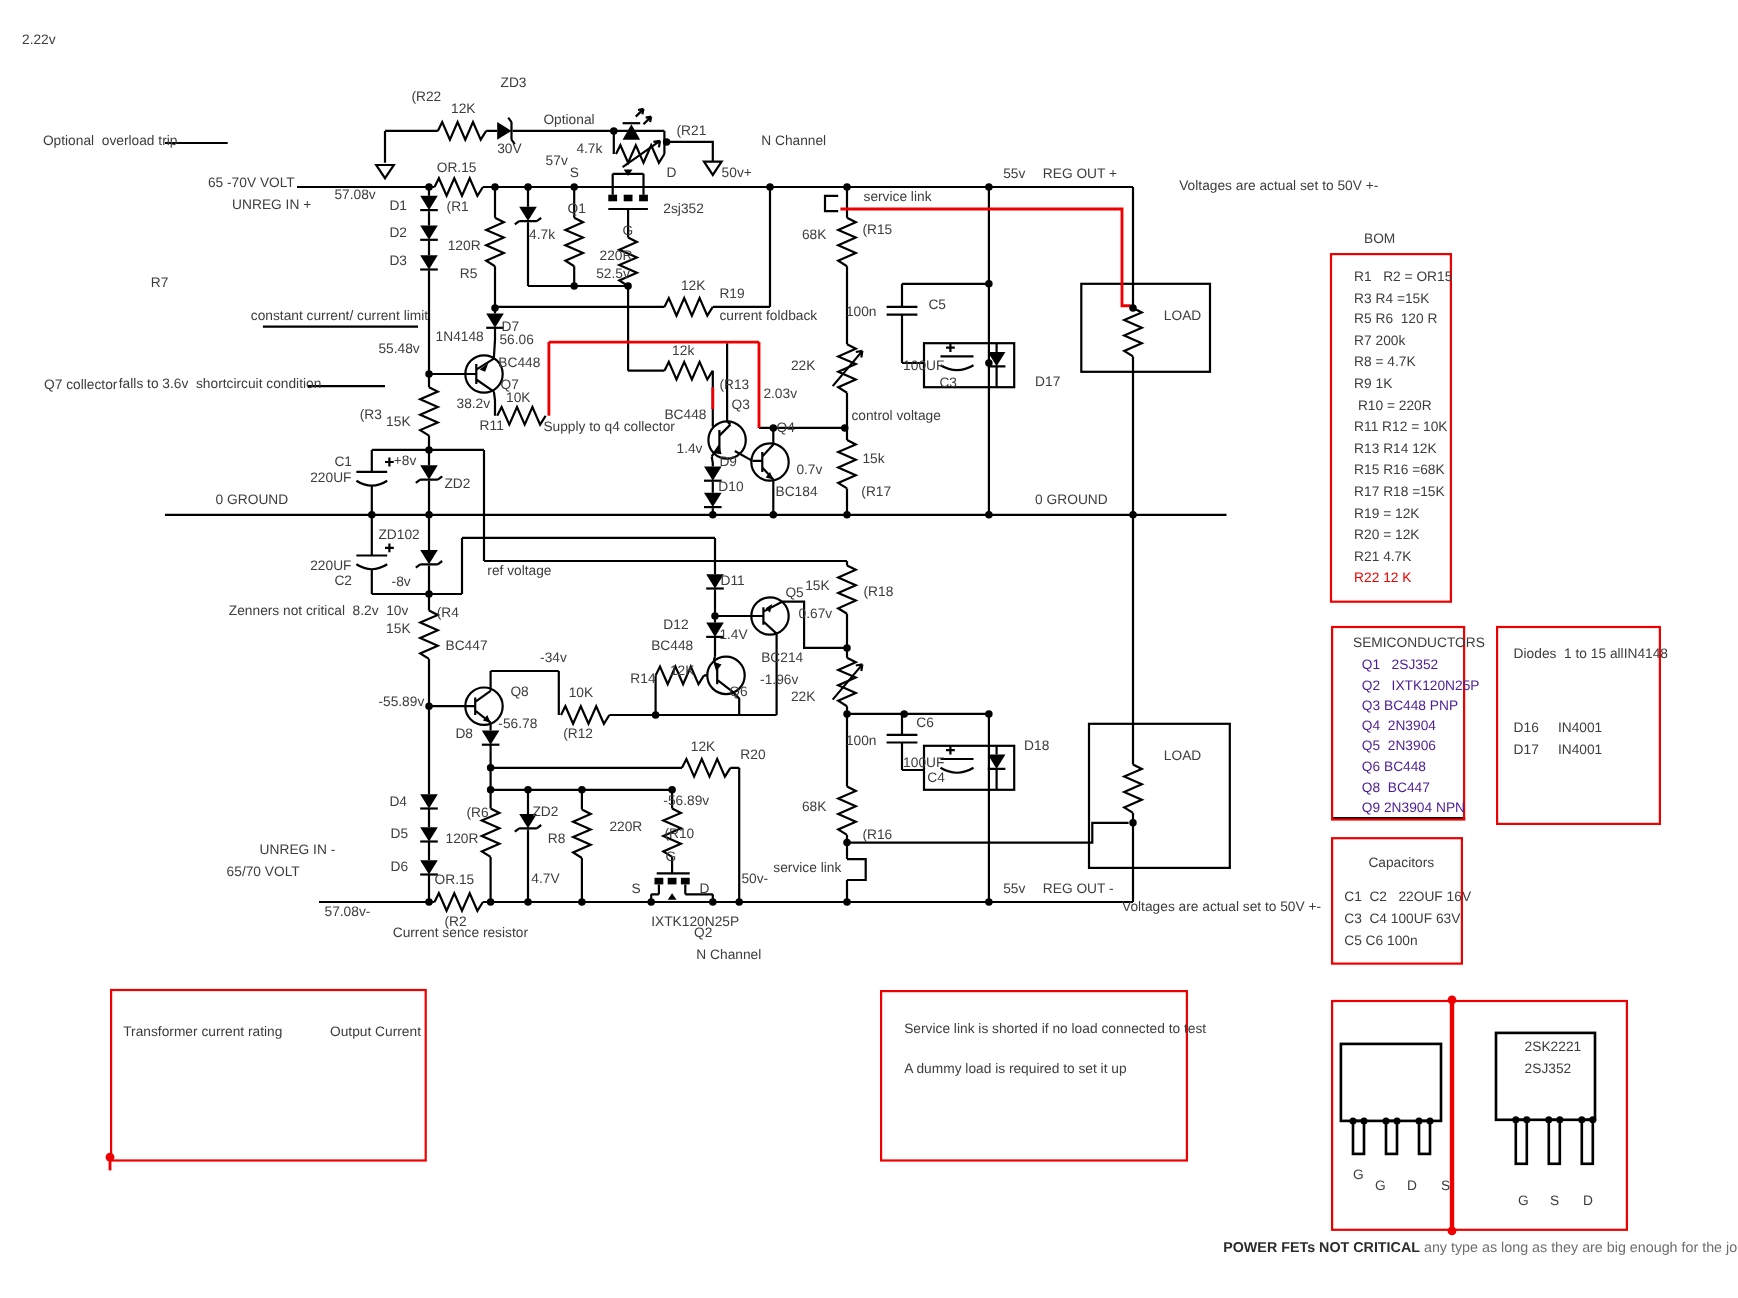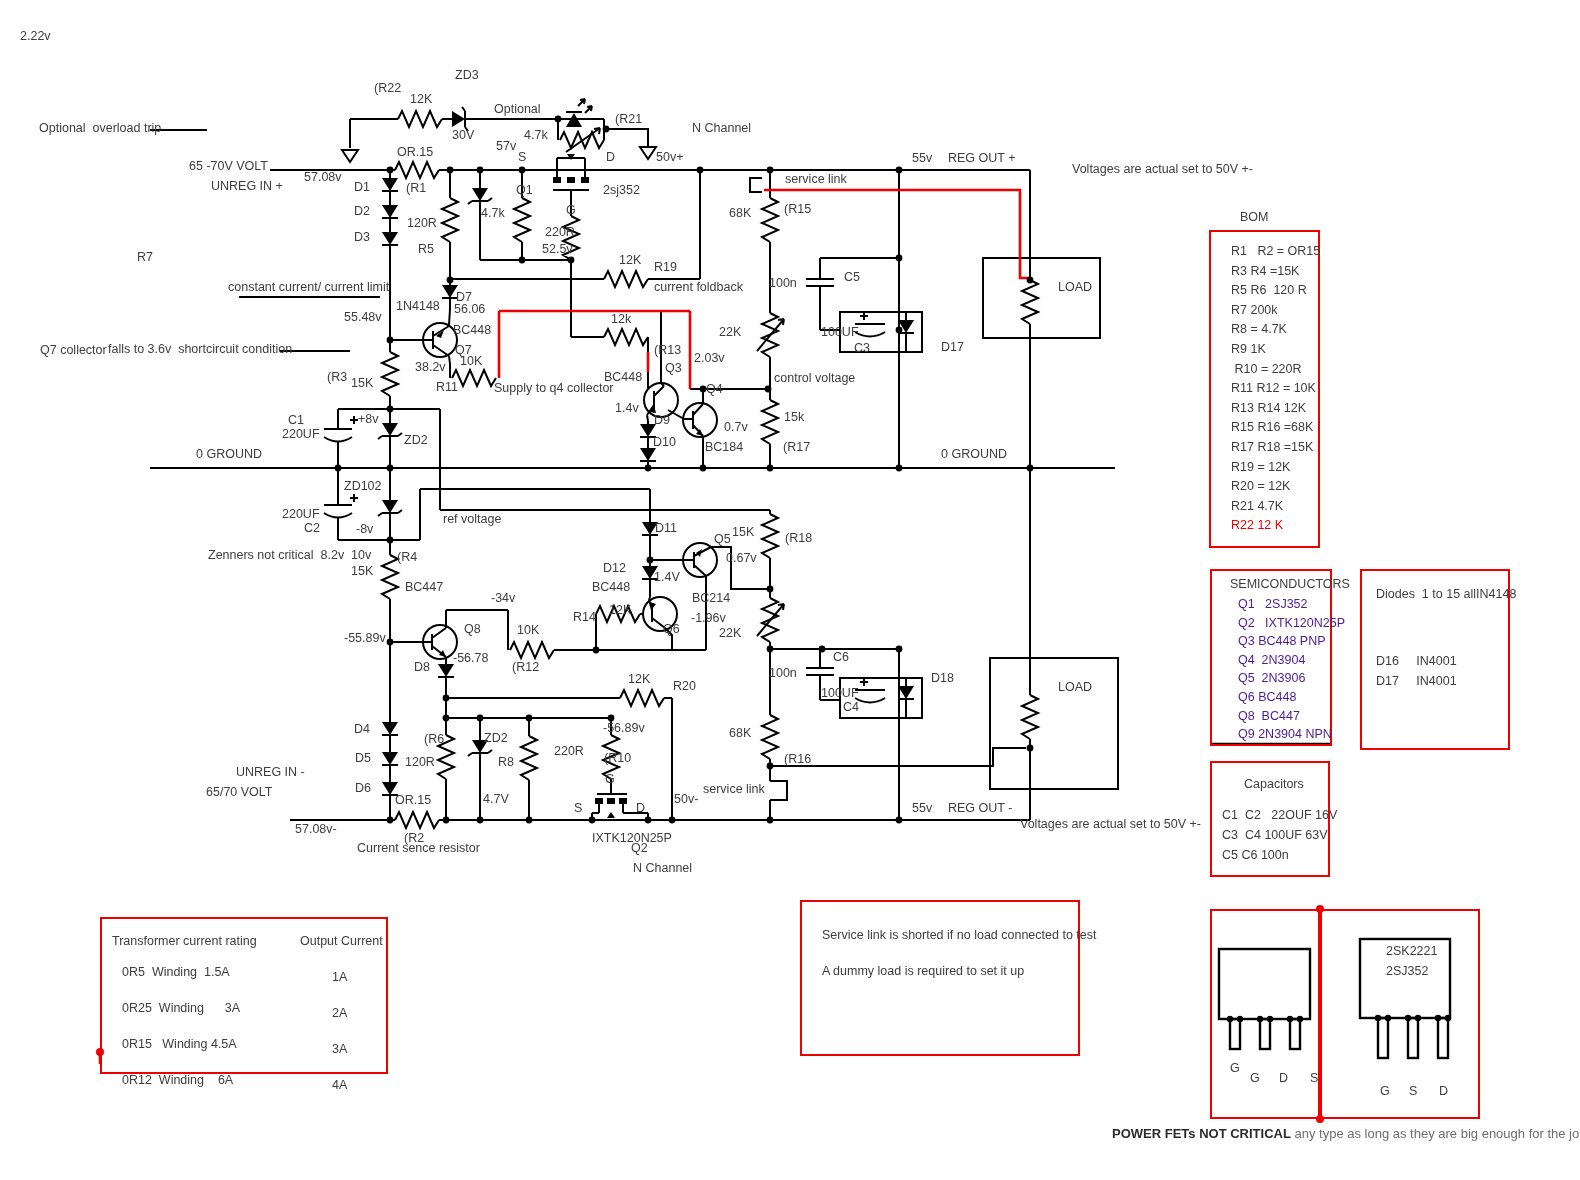--- a/index.html
+++ b/index.html
@@ -15,21 +15,21 @@
   #semis-box{padding:4px 0 0 8px;}
   .semi-title{font-size:12.5px;color:#3d3d3d;margin:2px 0 4px 10px;white-space:pre;}
   .semi-item{font-size:12.5px;color:#4c1d95;line-height:18.6px;white-space:pre;margin-left:18px;}
   #diodes-box{padding:16px 10px 0 14px;}
   .dio-row{display:flex;justify-content:space-between;font-size:12.5px;color:#3d3d3d;white-space:pre;}
   .dio-items{margin-top:50px;}
   .dio-item{font-size:12.5px;color:#3d3d3d;line-height:20px;white-space:pre;}
   #caps-box{padding:8px 0 0 10px;}
   .caps-title{font-size:12.5px;color:#3d3d3d;margin:6px 0 14px 22px;}
   .caps-item{font-size:12.5px;color:#3d3d3d;line-height:20px;white-space:pre;}
-  #transformer-box{padding:15px 0 0 10px;margin-top:18px;}
+  #transformer-box{padding:30px 0 0 10px;}
   .tr-head{display:flex;font-size:12.5px;color:#3d3d3d;}
   .tr-head .c1{width:188px;}
   .tr-row{display:flex;font-size:12.5px;color:#3d3d3d;margin-top:17px;}
   .tr-row .c1{width:188px;white-space:pre;padding-left:10px;}
   .tr-row .c2{padding-top:5px;padding-left:22px;}
   #idle-box{padding:16px 0 0 10px;}
   .idle-line{font-size:12.5px;color:#3d3d3d;line-height:20.5px;white-space:pre;}
   #service-box{padding:26px 0 0 20px;}
   .svc-line{font-size:12.5px;color:#3d3d3d;white-space:pre;}
   .svc-line + .svc-line{margin-top:22px;}
@@ -407,21 +407,21 @@
       <div class="lbl" style="left: 706px; top: 383px;">Q4</div>
       <div class="lbl" style="left: 774px; top: 372px;">control voltage</div>
       <div class="lbl" style="left: 724px; top: 421px;">0.7v</div>
       <div class="lbl" style="left: 784px; top: 411px;">15k</div>
       <div class="lbl" style="left: 705px; top: 441px;">BC184</div>
       <div class="lbl" style="left: 783px; top: 441px;">(R17</div>
       <div class="lbl" style="left: 196px; top: 448px;">0 GROUND</div>
       <div class="lbl" style="left: 941px; top: 448px;">0 GROUND</div>
       <div class="lbl" style="left: 327px; top: 371px;">(R3</div>
       <div class="lbl" style="left: 351px; top: 377px;">15K</div>
-      <div class="lbl" style="left: 288px; top: 414px; text-align: center;">C1</div>
+      <div class="lbl" style="left: 304px; top: 414px; text-align: center;">C1</div>
       <div class="lbl" style="left: 282px; top: 428px;">220UF</div>
       <div class="lbl" style="left: 358px; top: 413px;">+8v</div>
       <div class="lbl" style="left: 404px; top: 434px;">ZD2</div>
       <div class="lbl" style="left: 344px; top: 480px;">ZD102</div>
       <div class="lbl" style="left: 282px; top: 508px;">220UF</div>
       <div class="lbl" style="left: 304px; top: 522px;">C2</div>
       <div class="lbl" style="left: 356px; top: 523px;">-8v</div>
       <div class="lbl" style="left: 443px; top: 513px;">ref voltage</div>
       <div class="lbl" style="left: 208px; top: 549px;">Zenners not critical  8.2v  10v</div>
       <div class="lbl" style="left: 351px; top: 565px;">15K</div>
@@ -550,38 +550,20 @@
         <div class="caps-item">C3  C4 100UF 63V</div>
         <div class="caps-item">C5 C6 100n</div>
       </div>
 </div>
 
 <div class="redbox" id="transformer-box" style="left:100px;top:899px;width:288px;height:157px;">
   <div class="tr-head">
     <span class="c1">Transformer current rating</span>
     <span class="c2">Output Current</span>
   </div>
-  <div id="tr-rows">
-        <div class="tr-row">
-          <span class="c1">0R5  Winding  1.5A</span>
-          <span class="c2">1A</span>
-        </div>
-        <div class="tr-row">
-          <span class="c1">0R25  Winding      3A</span>
-          <span class="c2">2A</span>
-        </div>
-        <div class="tr-row">
-          <span class="c1">0R15   Winding 4.5A</span>
-          <span class="c2">3A</span>
-        </div>
-        <div class="tr-row">
-          <span class="c1">0R12  Winding    6A</span>
-          <span class="c2">4A</span>
-        </div>
-      </div>
 </div>
 
 
 <div class="redbox" id="service-box" style="left:800px;top:900px;width:280px;height:156px;">
   <div id="svc-lines">
         <div class="svc-line">Service link is shorted if no load connected to test</div>
         <div class="svc-line">A dummy load is required to set it up</div>
       </div>
 </div>
 

